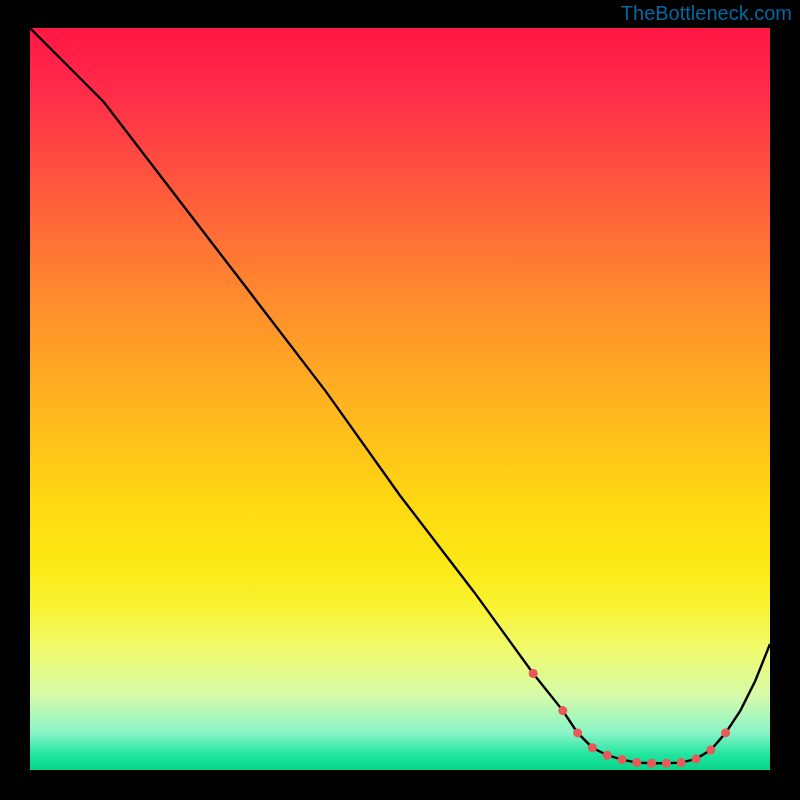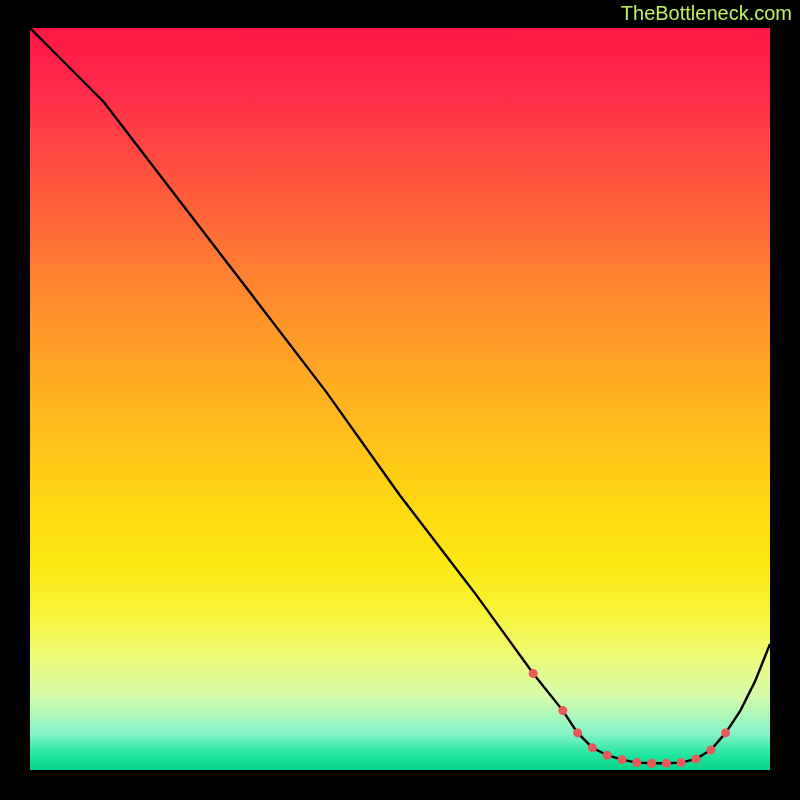--- a/index.html
+++ b/index.html
@@ -9,21 +9,21 @@
     height: 800px;
     background: #000;
     font-family: Arial, Helvetica, sans-serif;
     position: relative;
     overflow: hidden;
   }
   .attribution {
     position: absolute;
     top: 2px;
     right: 8px;
-    color: #bef264;
+    color: #0369a1;
     font-size: 20px;
     font-weight: 500;
     z-index: 10;
   }
   .plot-area {
     position: absolute;
     left: 30px;
     top: 28px;
     width: 740px;
     height: 742px;

